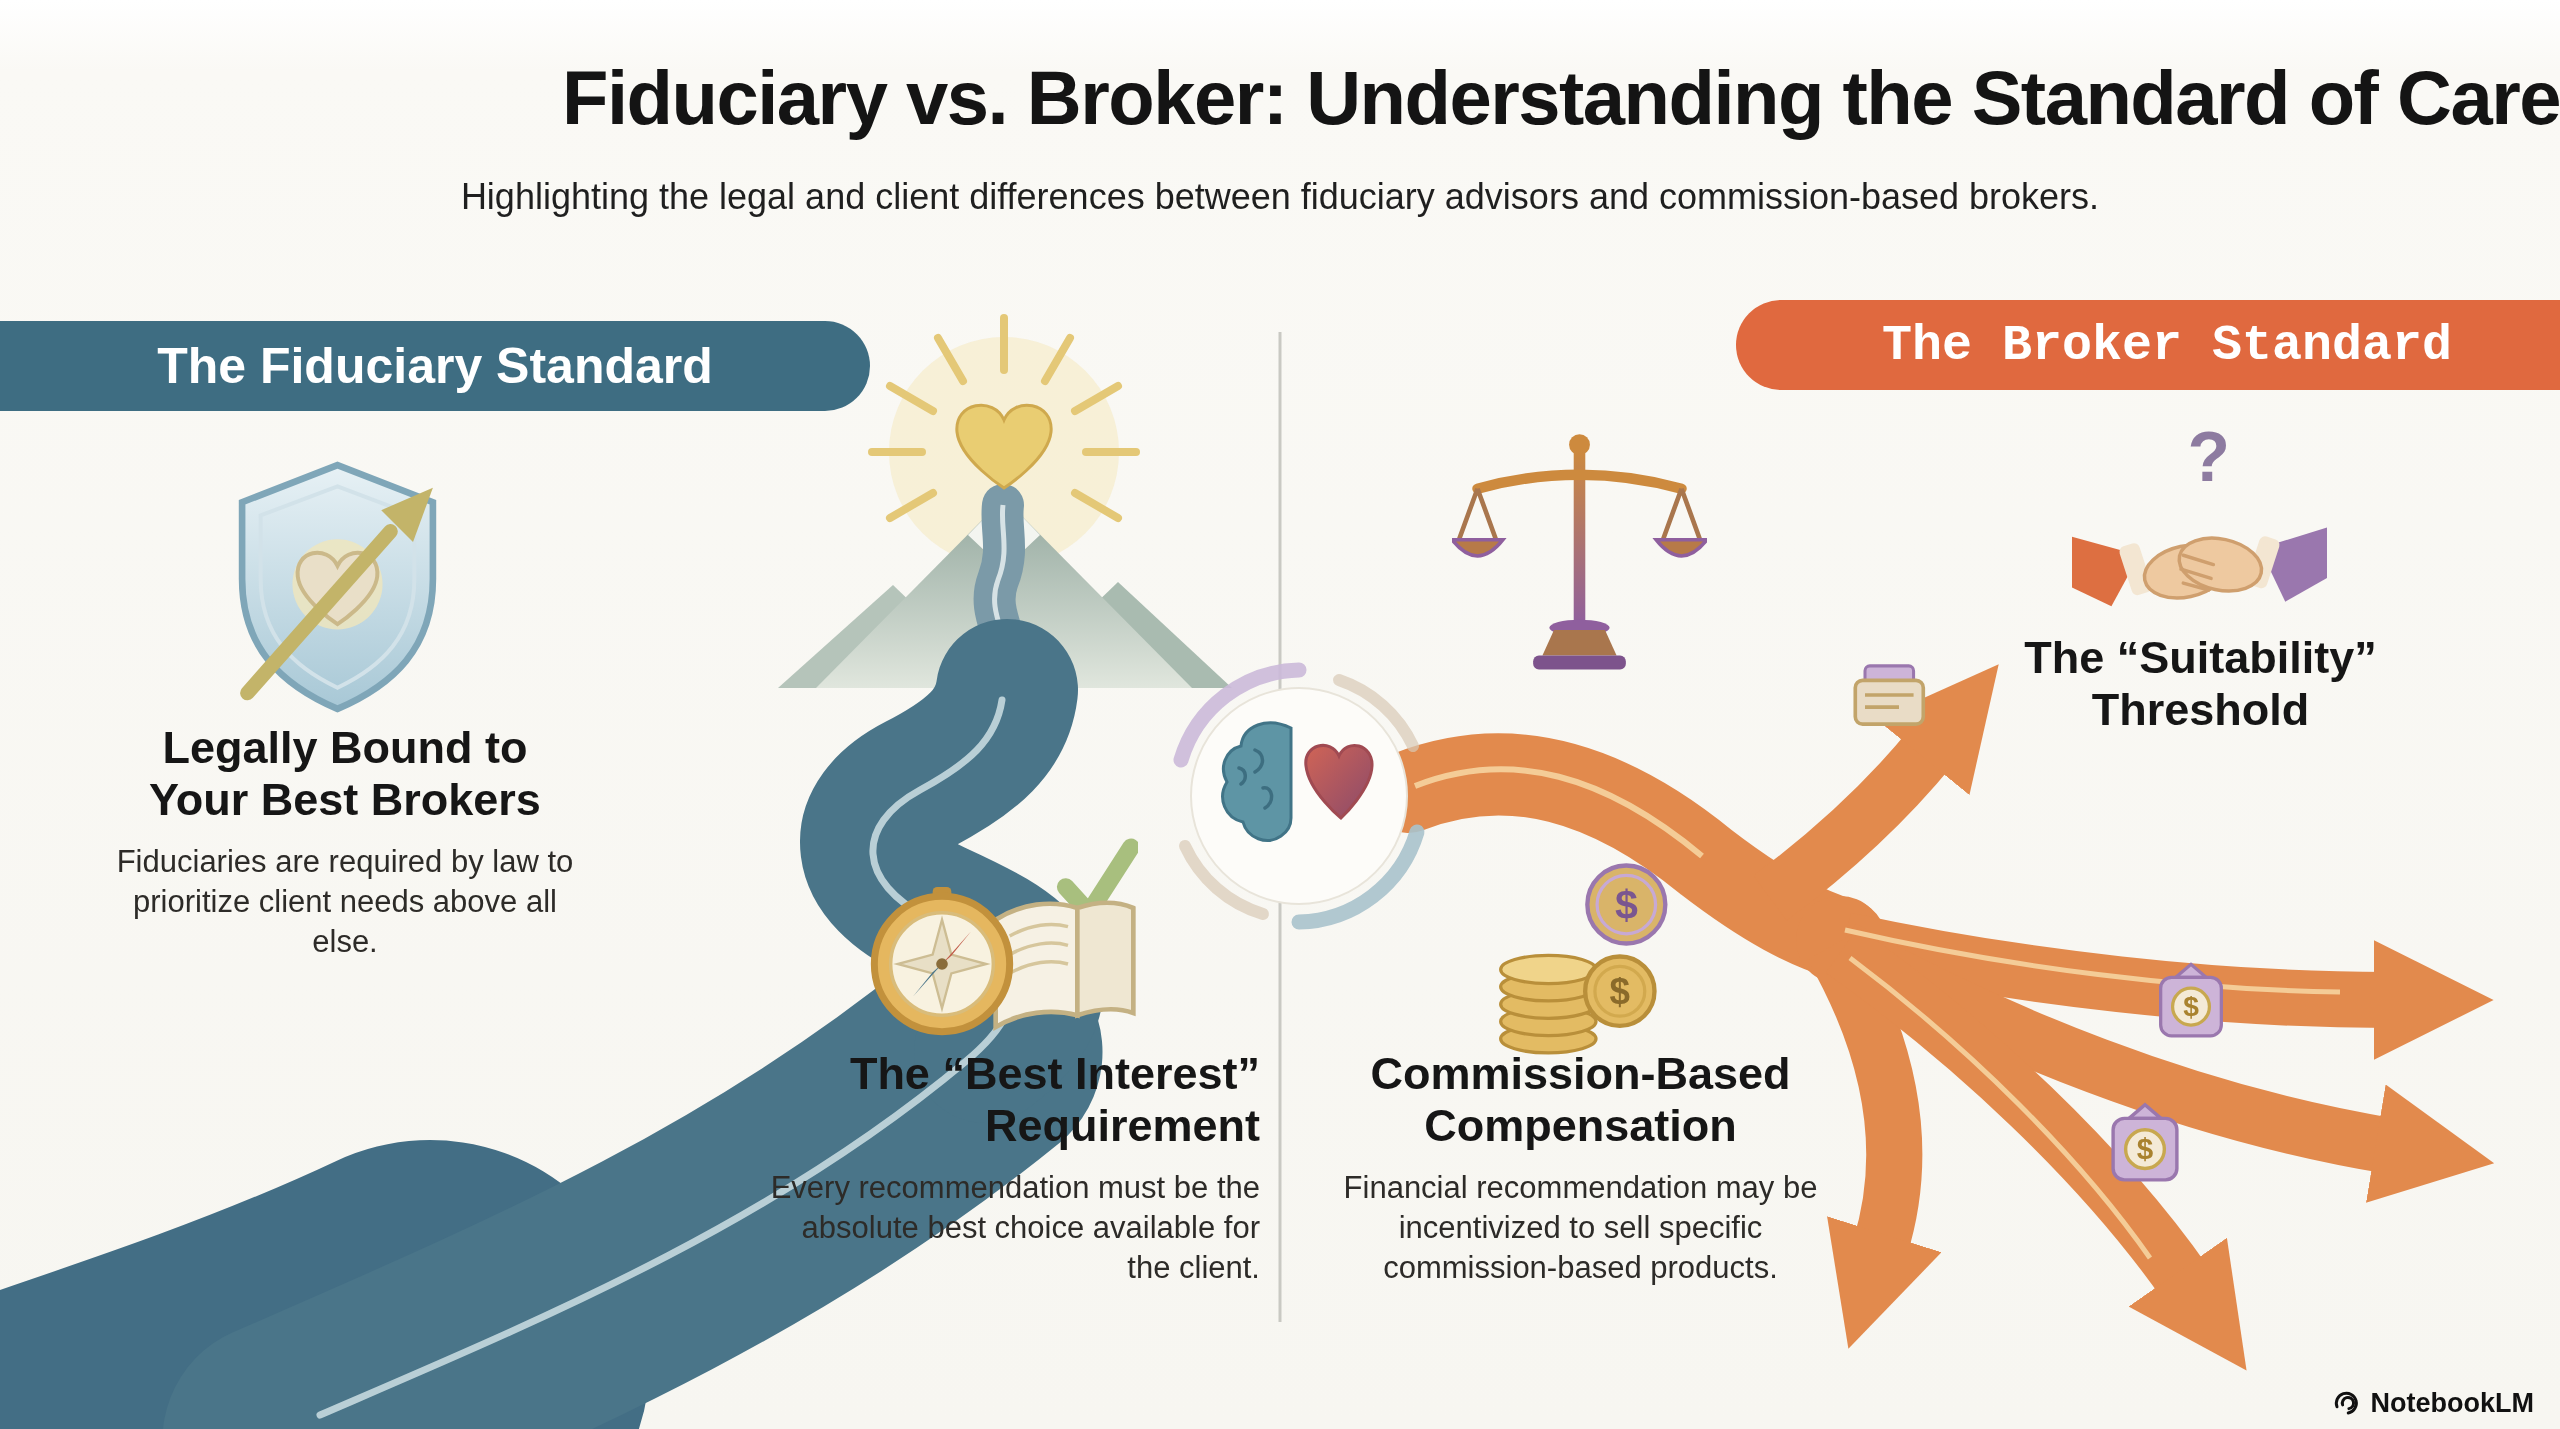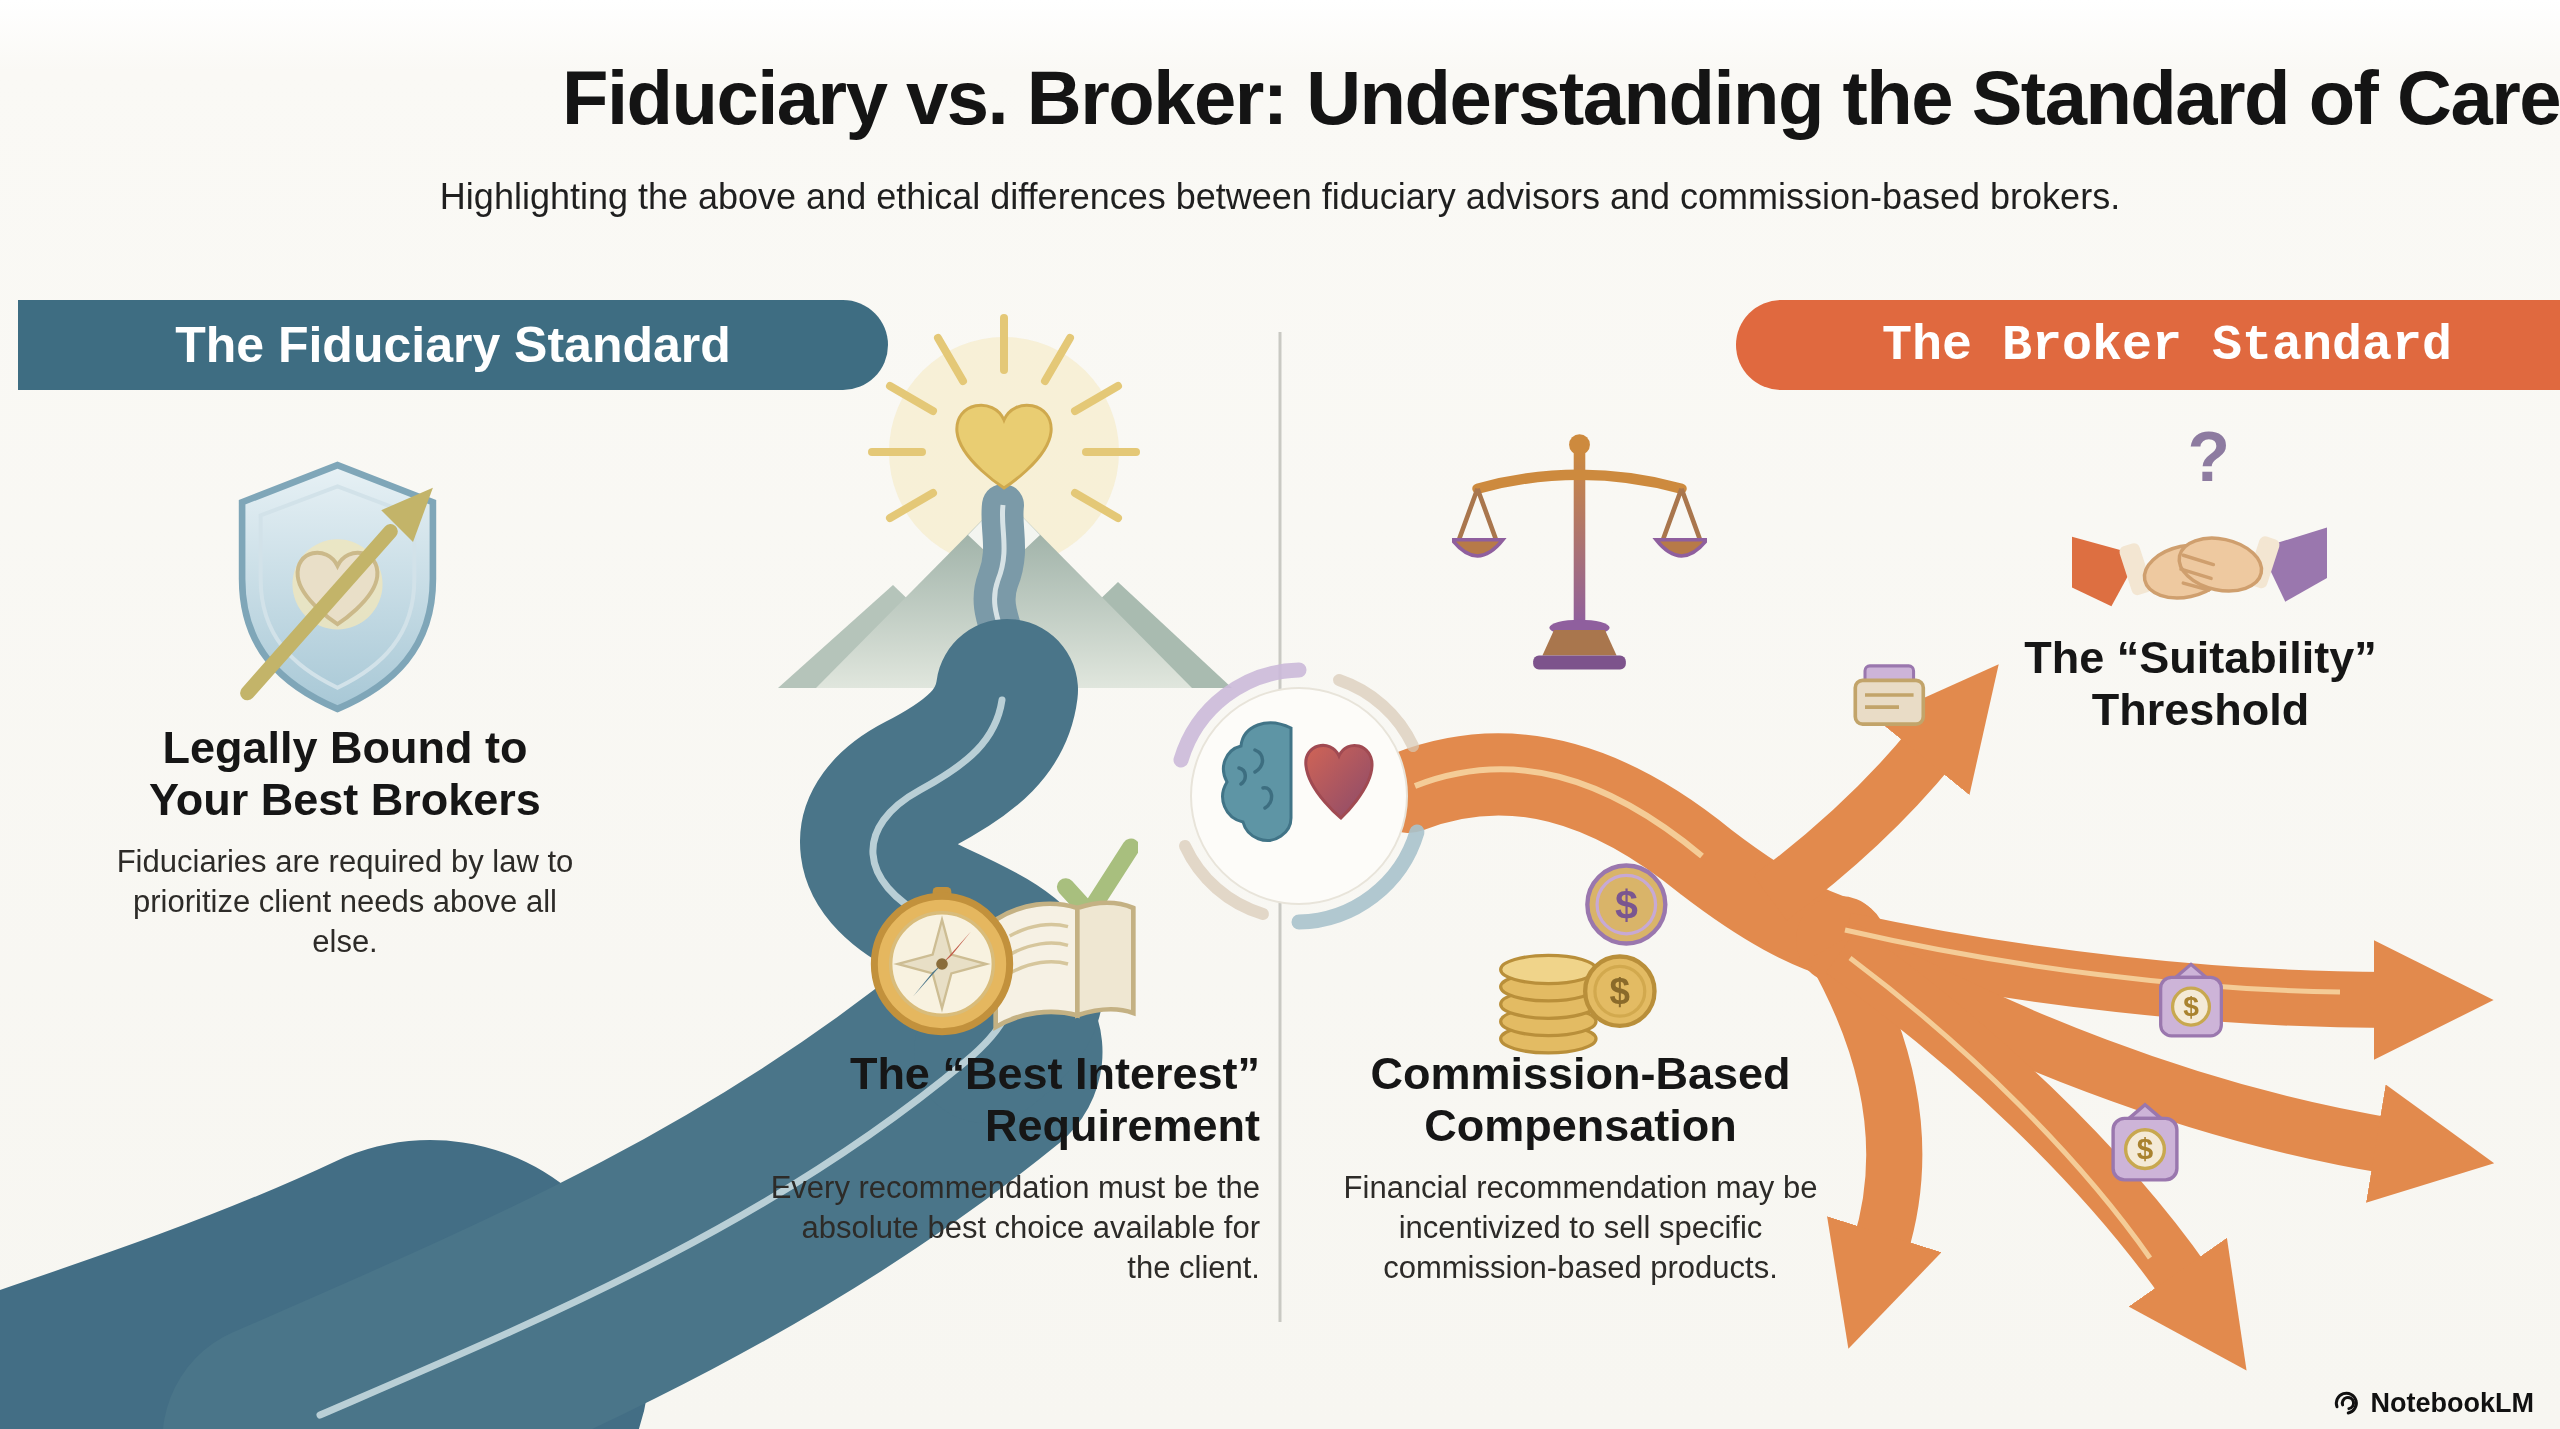--- a/index.html
+++ b/index.html
@@ -7,21 +7,21 @@
   body { font-family:"Liberation Sans", sans-serif; background:#f9f8f4; }
   .canvas { position:relative; width:2560px; height:1429px; overflow:hidden;
             background:linear-gradient(180deg,#ffffff 0%,#faf9f5 5%,#f7f6f1 100%); }
   .bg-svg { position:absolute; left:0; top:0; }
   .title { position:absolute; top:54px; left:0; width:100%; text-align:right;
            font-size:76px; font-weight:800; color:#141414; letter-spacing:-1.5px; }
   .subtitle { position:absolute; top:176px; left:0; width:100%; text-align:center;
               font-size:36px; font-weight:500; color:#1f1f1f; }
   .banner { position:absolute; top:300px; height:90px; display:flex; align-items:center;
             justify-content:center; color:#ffffff; font-size:50px; font-weight:700; }
-  .banner.fid { left:18px; width:870px; background:#3e6d82; border-radius:0 45px 45px 0; }
+  .banner.fid { left:0; width:870px; background:#3e6d82; border-radius:0 45px 45px 0;margin-top:21px; }
   .banner.brk { left:1736px; width:862px; background:#e0693f; border-radius:45px 0 0 45px;font-family:Liberation Mono, monospace; }
   .block { position:absolute; text-align:center; }
   .block h2 { font-size:45px; font-weight:800; color:#161616; line-height:1.16; margin-bottom:16px; }
   .block p { font-size:31px; color:#2d2b28; line-height:1.28; font-weight:500; }
   .icon { position:absolute; }
   .footer { position:absolute; right:26px; bottom:10px; display:flex; 
             gap:9px; font-size:27px; font-weight:600; color:#111; }
 </style>
 </head>
 <body>
@@ -85,21 +85,21 @@
       <path d="M 1845 930 C 2010 968 2190 990 2340 992" stroke="#f4cc97" stroke-width="5"></path>
       <path d="M 1850 958 C 1970 1048 2080 1158 2150 1258" stroke="#f4cc97" stroke-width="5"></path>
     </g>
 
     <g>
       <path d="M1004 420 C 994 396 954 402 957 432 C 960 460 1004 488 1004 488 C 1004 488 1048 460 1051 432 C 1054 402 1014 396 1004 420 Z" fill="#e9cd72" stroke="#cfa94e" stroke-width="3"></path>
     </g>
   </svg>
 
   <h1 class="title">Fiduciary vs. Broker: Understanding the Standard of Care</h1>
-  <p class="subtitle">Highlighting the above and ethical differences between fiduciary advisors and commission-based brokers.</p>
+  <p class="subtitle">Highlighting the legal and client differences between fiduciary advisors and commission-based brokers.</p>
 
   <div class="banner fid">
     <span>The Fiduciary Standard</span>
   </div>
   <div class="banner brk">
     <span>The Broker Standard</span>
   </div>
 
   <svg class="icon" style="left:205px; top:448px;" width="265" height="278" viewBox="0 0 200 208">
     <defs>

